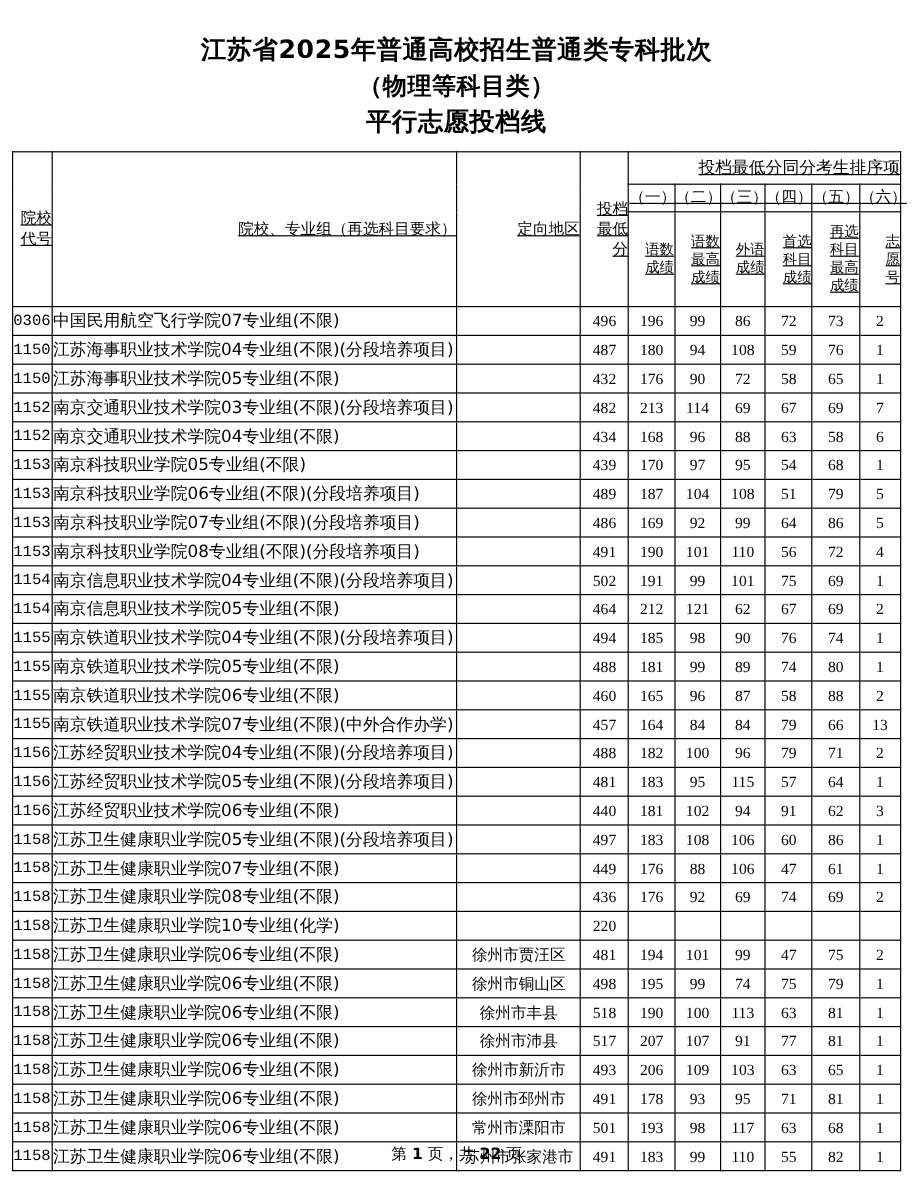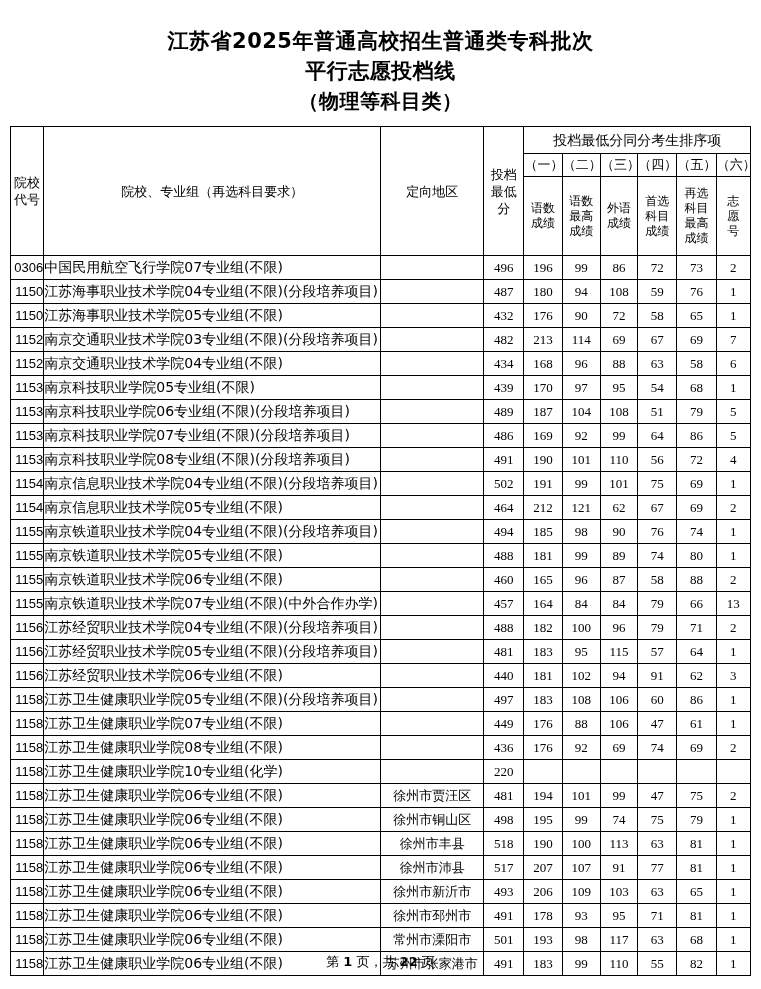--- a/index.html
+++ b/index.html
@@ -48,25 +48,26 @@
   }
   table.score-table th,
   table.score-table td {
     border: 1px solid #000000;
     padding: 0;
     vertical-align: middle;
     font-weight: normal;
   }
   
   .hdr {
-    text-align: center;
+    text-align: right;
     font-size: 13px;
     line-height: 16px;
     font-family: "DejaVu Sans", "Liberation Sans", sans-serif;
     padding: 2px 1px;
+    text-decoration: underline;
   }
   .hdr-span {
     font-size: 14px;
     height: 26px;
   }
   .hdr-num {
     font-size: 13px;
     height: 22px;
   }
   .hdr-vert {
@@ -74,24 +75,24 @@
     line-height: 15px;
     height: 78px;
     padding: 3px 0;
   }
   .hdr-tall {
     font-size: 13px;
     line-height: 17px;
   }
   
   td.c-code {
-    text-align: right;
+    text-align: left;
     font-size: 13px;
     height: 23px;
-    font-family: Liberation Sans, sans-serif;
+    font-family: Liberation Mono, monospace;
   }
   td.c-name {
     text-align: left;
     font-size: 14px;
     padding-left: 3px;
     font-family: "DejaVu Sans", "Liberation Sans", sans-serif;
     white-space: nowrap;
     overflow: hidden;
   }
   td.c-region {
@@ -130,22 +131,22 @@
   }
   .footer .pg-num { font-weight: bold; }
 </style>
 </head>
 <body>
 
 <div class="page">
 
   <div class="title-block">
     <div class="title-line">江苏省2025年普通高校招生普通类专科批次</div>
+    <div class="title-line sub">（物理等科目类）</div>
     <div class="title-line">平行志愿投档线</div>
-    <div class="title-line sub">（物理等科目类）</div>
   </div>
 
   <div class="table-wrap">
     <table class="score-table">
       <colgroup>
         <col class="w-code">
           <col class="w-name">
           <col class="w-region">
           <col class="w-min">
         <col class="w-s">

